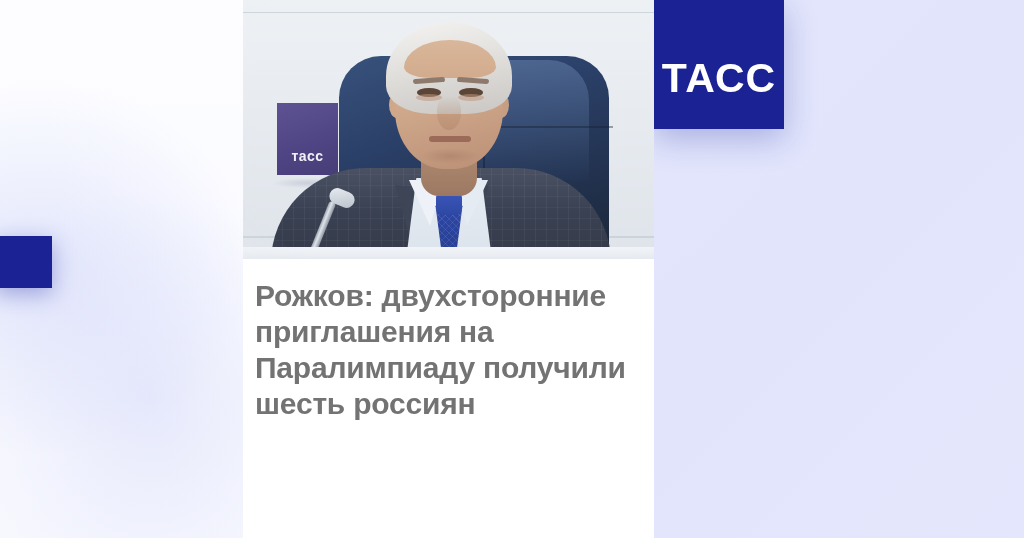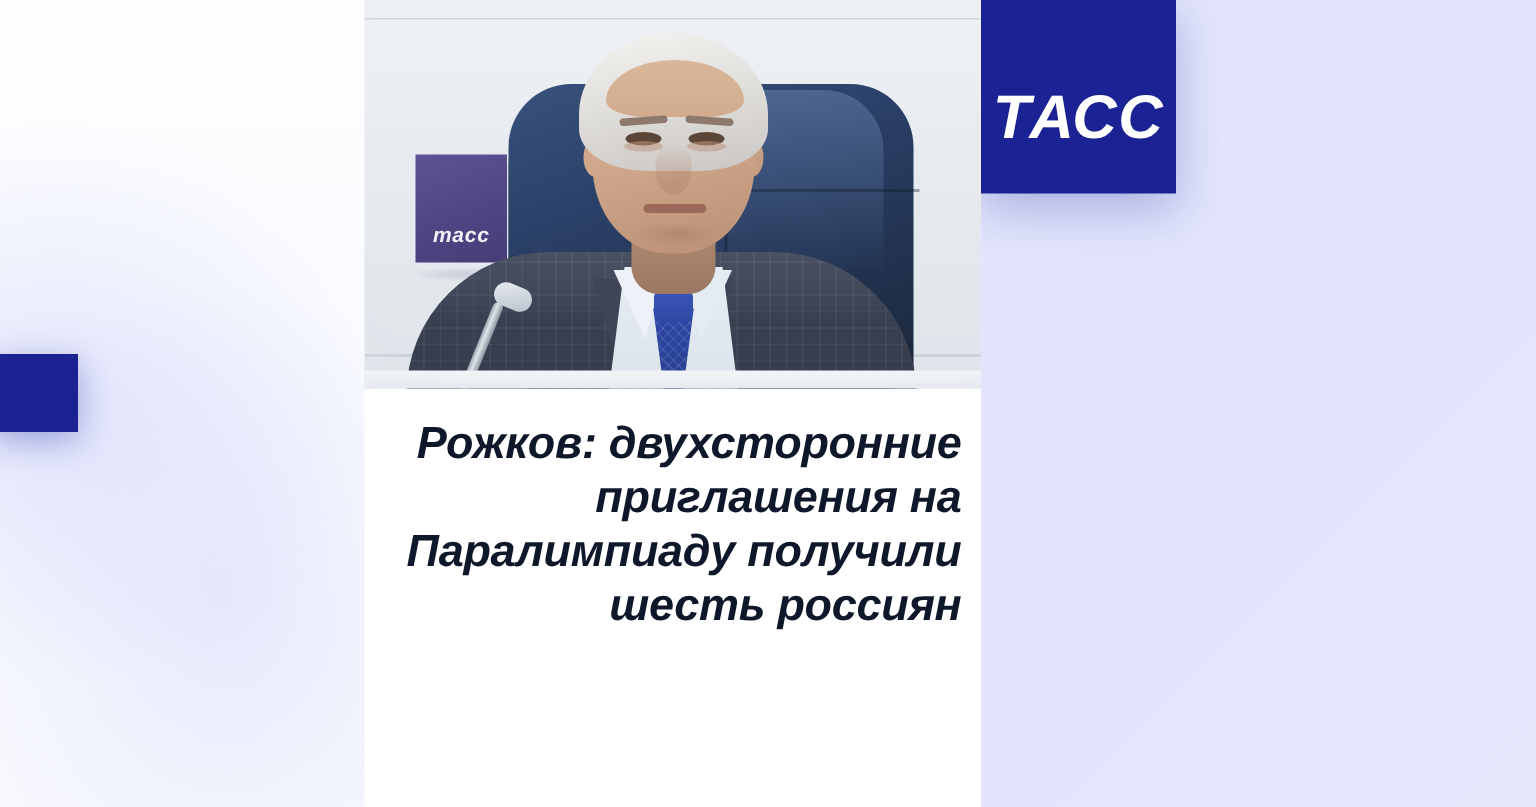--- a/index.html
+++ b/index.html
@@ -10,21 +10,20 @@
   body {
     font-family: "Liberation Sans", "DejaVu Sans", sans-serif;
   }
 
   #stage {
     position: relative;
     width: 1024px;
     height: 538px;
     overflow: hidden;
     background: #ffffff;
-    font-style: italic;
   }
 
   
   .bg-left {
     position: absolute;
     left: 0; top: 0;
     width: 654px; height: 538px;
     background:
       radial-gradient(ellipse 260px 300px at 150px 400px, rgba(215,219,250,0.55) 0%, rgba(255,255,255,0) 70%),
       radial-gradient(ellipse 300px 260px at 40px 270px, rgba(206,212,248,0.55) 0%, rgba(255,255,255,0) 72%),
@@ -374,28 +373,27 @@
   
   .headline {
     position: absolute;
     left: 12px; top: 278px;
     width: 396px;
     padding: 0 10px 0 0;
     box-sizing: border-box;
   }
   .headline-text {
     margin: 0;
-    color: #0f172a;
+    color: #737373;
     font-size: 30px;
     line-height: 36px;
     font-weight: 700;
     letter-spacing: -0.2px;
     font-family: "Liberation Sans", "DejaVu Sans", sans-serif;
     white-space: pre-line;
-    text-align: right;
   }
 </style>
 </head>
 <body>
 
 <div id="stage">
 
   <div class="bg-left"></div>
   <div class="bg-right"></div>
 

